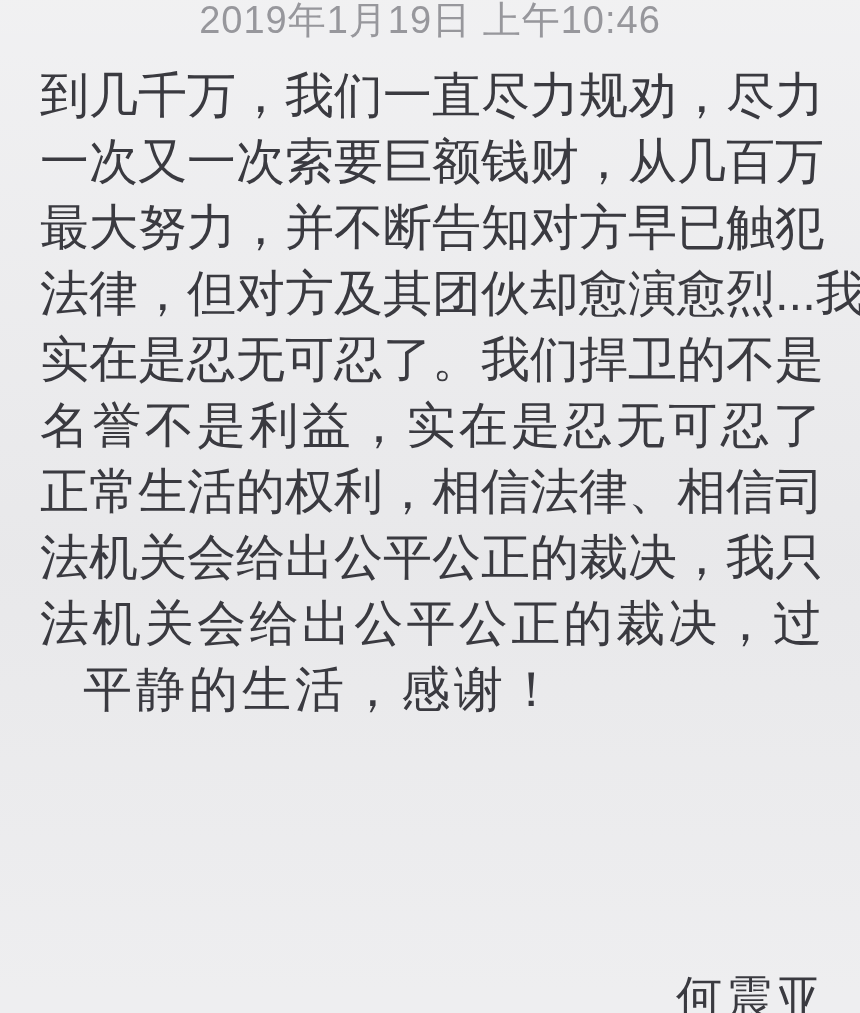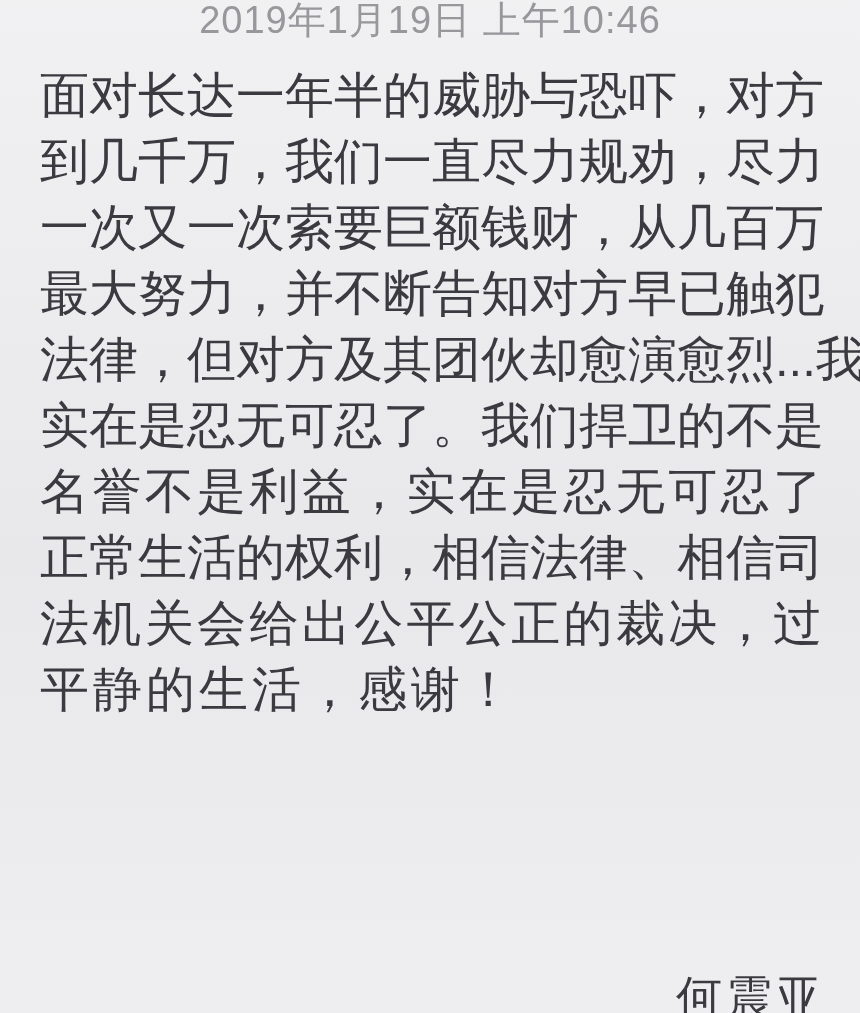--- a/index.html
+++ b/index.html
@@ -59,20 +59,21 @@
     text-align-last: justify;
     overflow: visible;
   }
   .line.indent {
     padding-left: 98px; 
   }
   .line.last {
     text-align: left;
     text-align-last: left;
     letter-spacing: 4px;
+    margin-left: 43px;
   }
   .signature {
     position: absolute;
     top: 972px;          
     left: 676px;
     font-size: 46px;
     line-height: 50px;
     letter-spacing: 4px;
     color: var(--text-color);
     filter: blur(0.45px);
@@ -80,27 +81,27 @@
   }
 </style>
 </head>
 <body>
 
 <div class="screen">
 
   <div class="timestamp">2019年1月19日 上午10:46</div>
 
   <div class="message-body">
-    <div class="line">面对长达一年半的威胁与恐吓，对方</div>
     <div class="line">到几千万，我们一直尽力规劝，尽力</div>
     <div class="line">一次又一次索要巨额钱财，从几百万</div>
     <div class="line">最大努力，并不断告知对方早已触犯</div>
     <div class="line">法律，但对方及其团伙却愈演愈烈...我</div>
     <div class="line">实在是忍无可忍了。我们捍卫的不是</div>
     <div class="line">名誉不是利益，实在是忍无可忍了</div>
     <div class="line">正常生活的权利，相信法律、相信司</div>
+    <div class="line">法机关会给出公平公正的裁决，我只</div>
     <div class="line">法机关会给出公平公正的裁决，过</div>
     <div class="line last">平静的生活，感谢！</div>
   </div>
 
   <div class="signature">何震亚</div>
 
 </div>
 
 </body></html>

